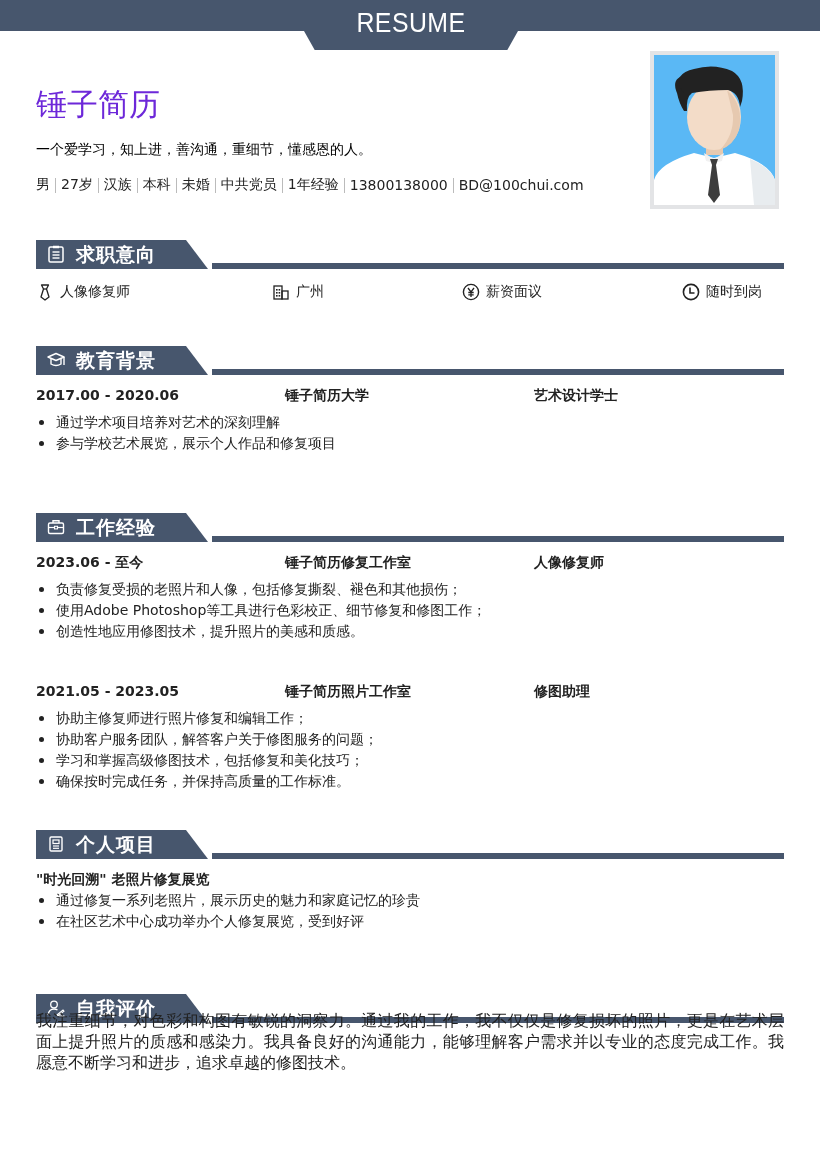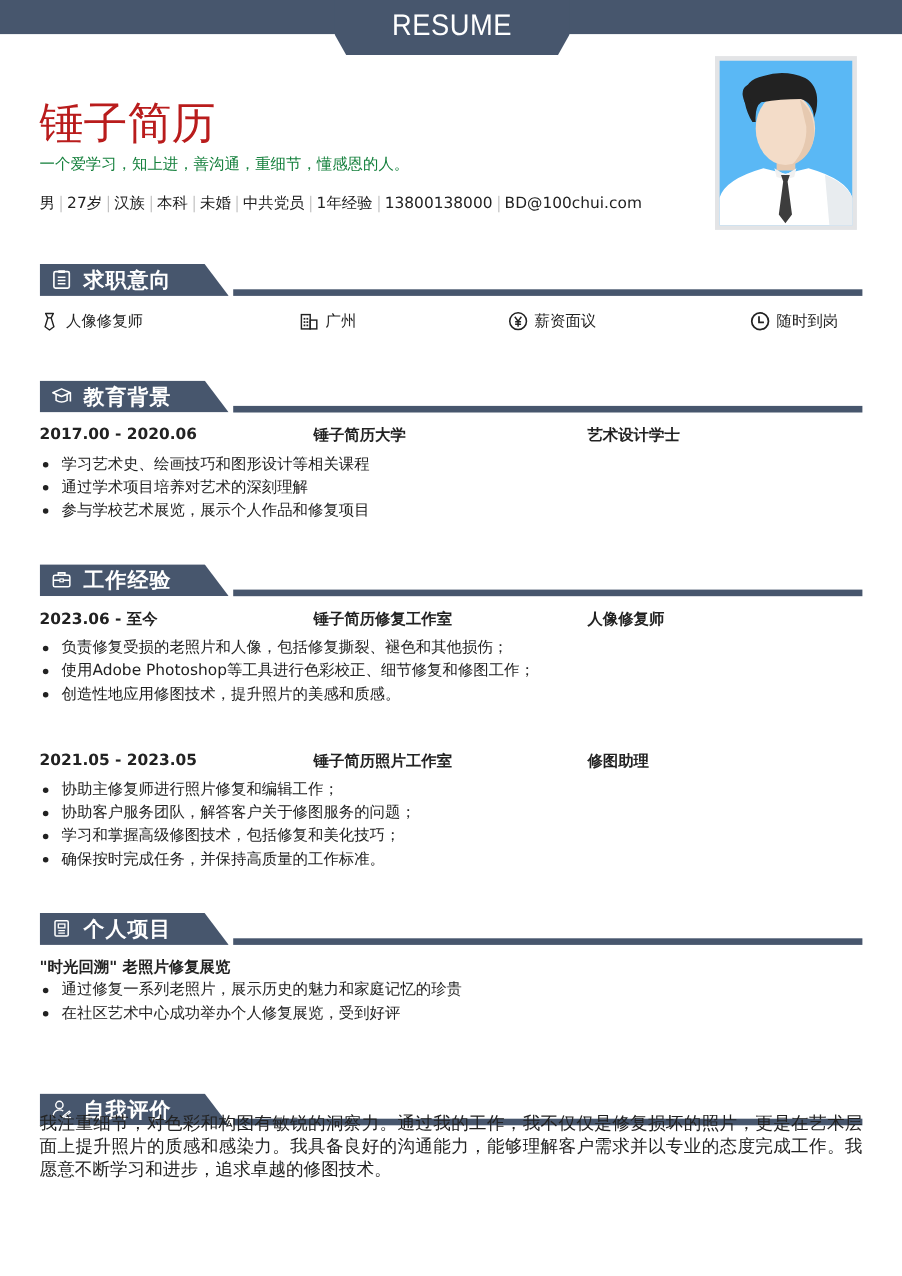--- a/index.html
+++ b/index.html
@@ -7,22 +7,22 @@
     body { position: relative; font-family: "DejaVu Sans", "Liberation Sans", sans-serif; color: #222; overflow: hidden; }
 
     
     .top-band { position: absolute; left: 0; top: 0; width: 820px; height: 31px; background: #47566d; }
     .top-tab { position: absolute; left: 304px; top: 0; width: 214px; height: 50px; background: #47566d;
                clip-path: polygon(0 0, 100% 0, 100% 62%, 95% 100%, 5% 100%, 0 62%); }
     .top-title { position: absolute; left: 304px; top: 8px; width: 214px; text-align: center;
                  color: #fff; font-family: "Liberation Sans", sans-serif; font-size: 27px; letter-spacing: 0.5px; transform: scaleX(0.92); }
 
     
-    .name { position: absolute; left: 36px; top: 84px; font-size: 40px; color: #b91c1c; font-weight: normal; }
-    .motto { position: absolute; left: 36px; top: 141px; font-size: 14px; color: #15803d; text-align: right; }
+    .name { position: absolute; left: 36px; top: 84px; font-size: 31px; color: #6d28d9; font-weight: normal; }
+    .motto { position: absolute; left: 36px; top: 141px; font-size: 14px; color: #000000; text-align: right; }
     .facts { position: absolute; left: 36px; top: 176px; font-size: 14px; color: #222; display: flex; align-items: center; }
     .facts .sep { display: inline-block; width: 1px; height: 15px; background: #bbb; margin: 0 5px; }
 
     
     .photo { position: absolute; left: 650px; top: 51px; width: 129px; height: 158px; background: #e3e4e6; padding: 4px; }
     .photo svg { display: block; width: 121px; height: 150px; }
 
     
     .sec-head { position: absolute; left: 36px; width: 748px; height: 30px; }
     .sec-head .tab { position: absolute; left: 0; top: 0; width: 172px; height: 29px; background: #47566d;
@@ -150,21 +150,20 @@
   </svg>
   <div class="title">教育背景</div>
 </div>
 
 <div class="entry-head" style="top:387px;">
   <span style="left:0;">2017.00 - 2020.06</span>
   <span style="left:249px;">锤子简历大学</span>
   <span style="left:498px;">艺术设计学士</span>
 </div>
 <ul class="bullets" style="top:412px;">
-  <li>学习艺术史、绘画技巧和图形设计等相关课程</li>
   <li>通过学术项目培养对艺术的深刻理解</li>
   <li>参与学校艺术展览，展示个人作品和修复项目</li>
 </ul>
 
 <div class="sec-head" style="top:513px;">
   <div class="tab"></div>
   <div class="line"></div>
   <svg class="icon" viewBox="0 0 20 20">
     <rect x="2.5" y="6" width="15" height="10.5" rx="1.5" fill="none" stroke="#fff" stroke-width="1.4"></rect>
     <path d="M7 6 L7 3.8 L13 3.8 L13 6" fill="none" stroke="#fff" stroke-width="1.4"></path>

